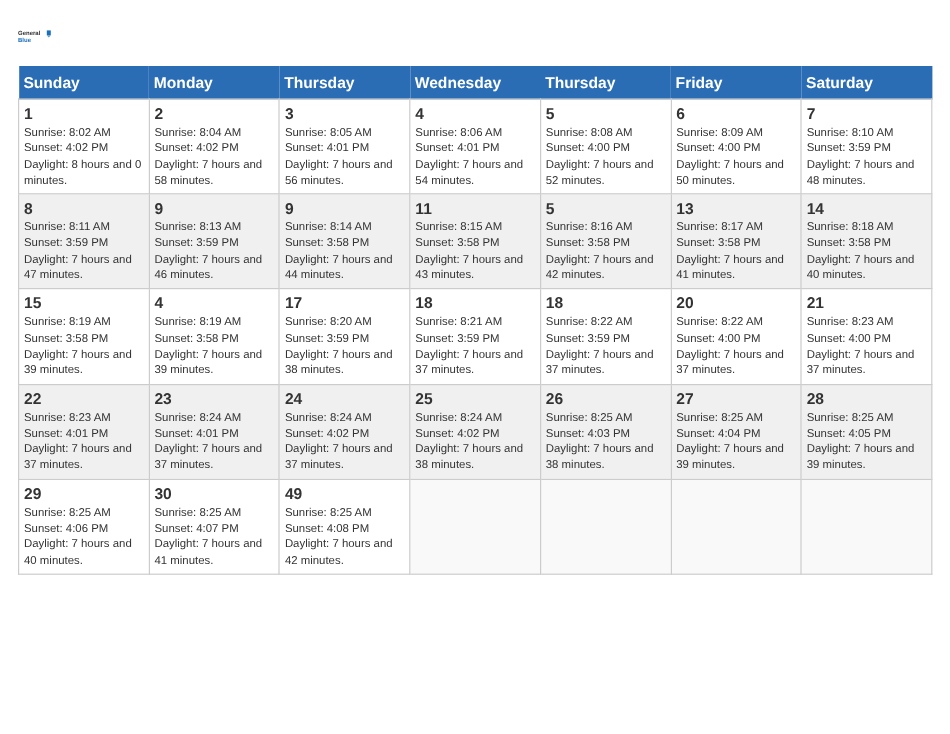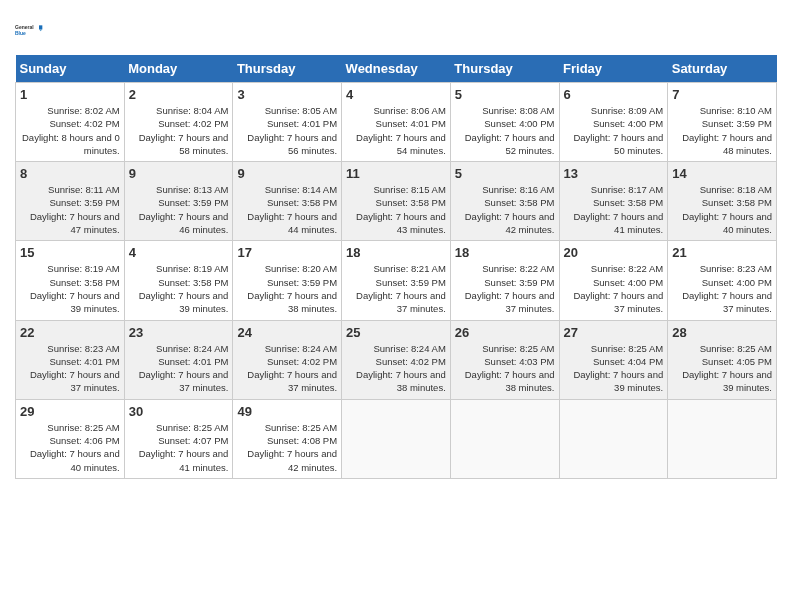--- a/index.html
+++ b/index.html
@@ -66,21 +66,20 @@
       font-size: 13px;
       font-weight: bold;
       color: #333;
       display: block;
       margin-bottom: 2px;
     }
     .day-detail {
       font-size: 9.5px;
       color: #333;
       line-height: 1.4;
-      text-align: right;
     }
     .empty-cell {
       background: #f9f9f9 !important;
     }
     .calendar tbody tr:nth-child(odd) td {
       background: #fff;
     }
     .calendar tbody tr:nth-child(even) td {
       background: #f0f0f0;
     }

